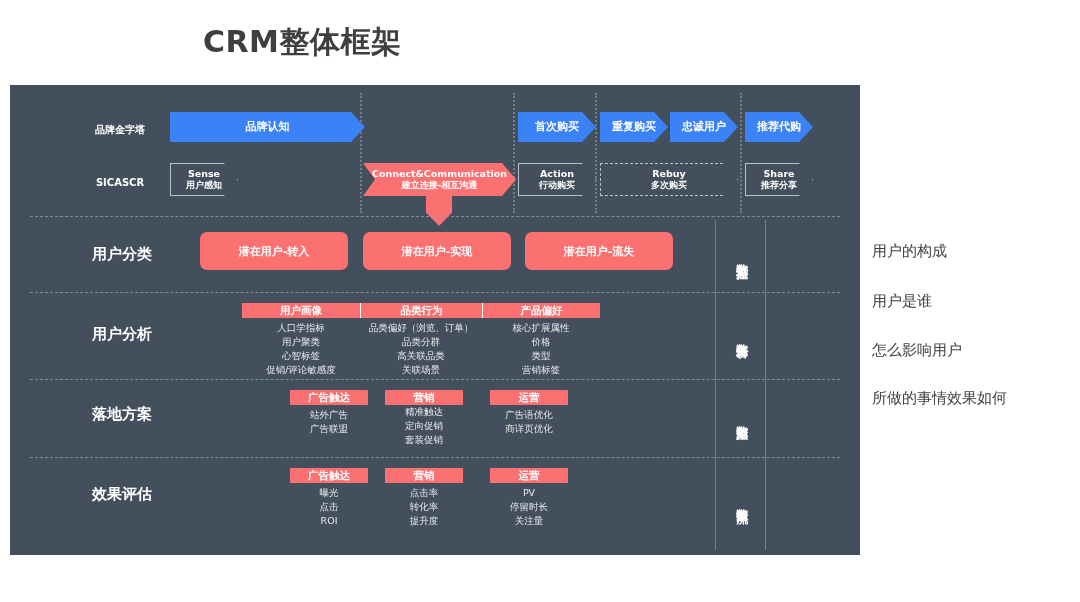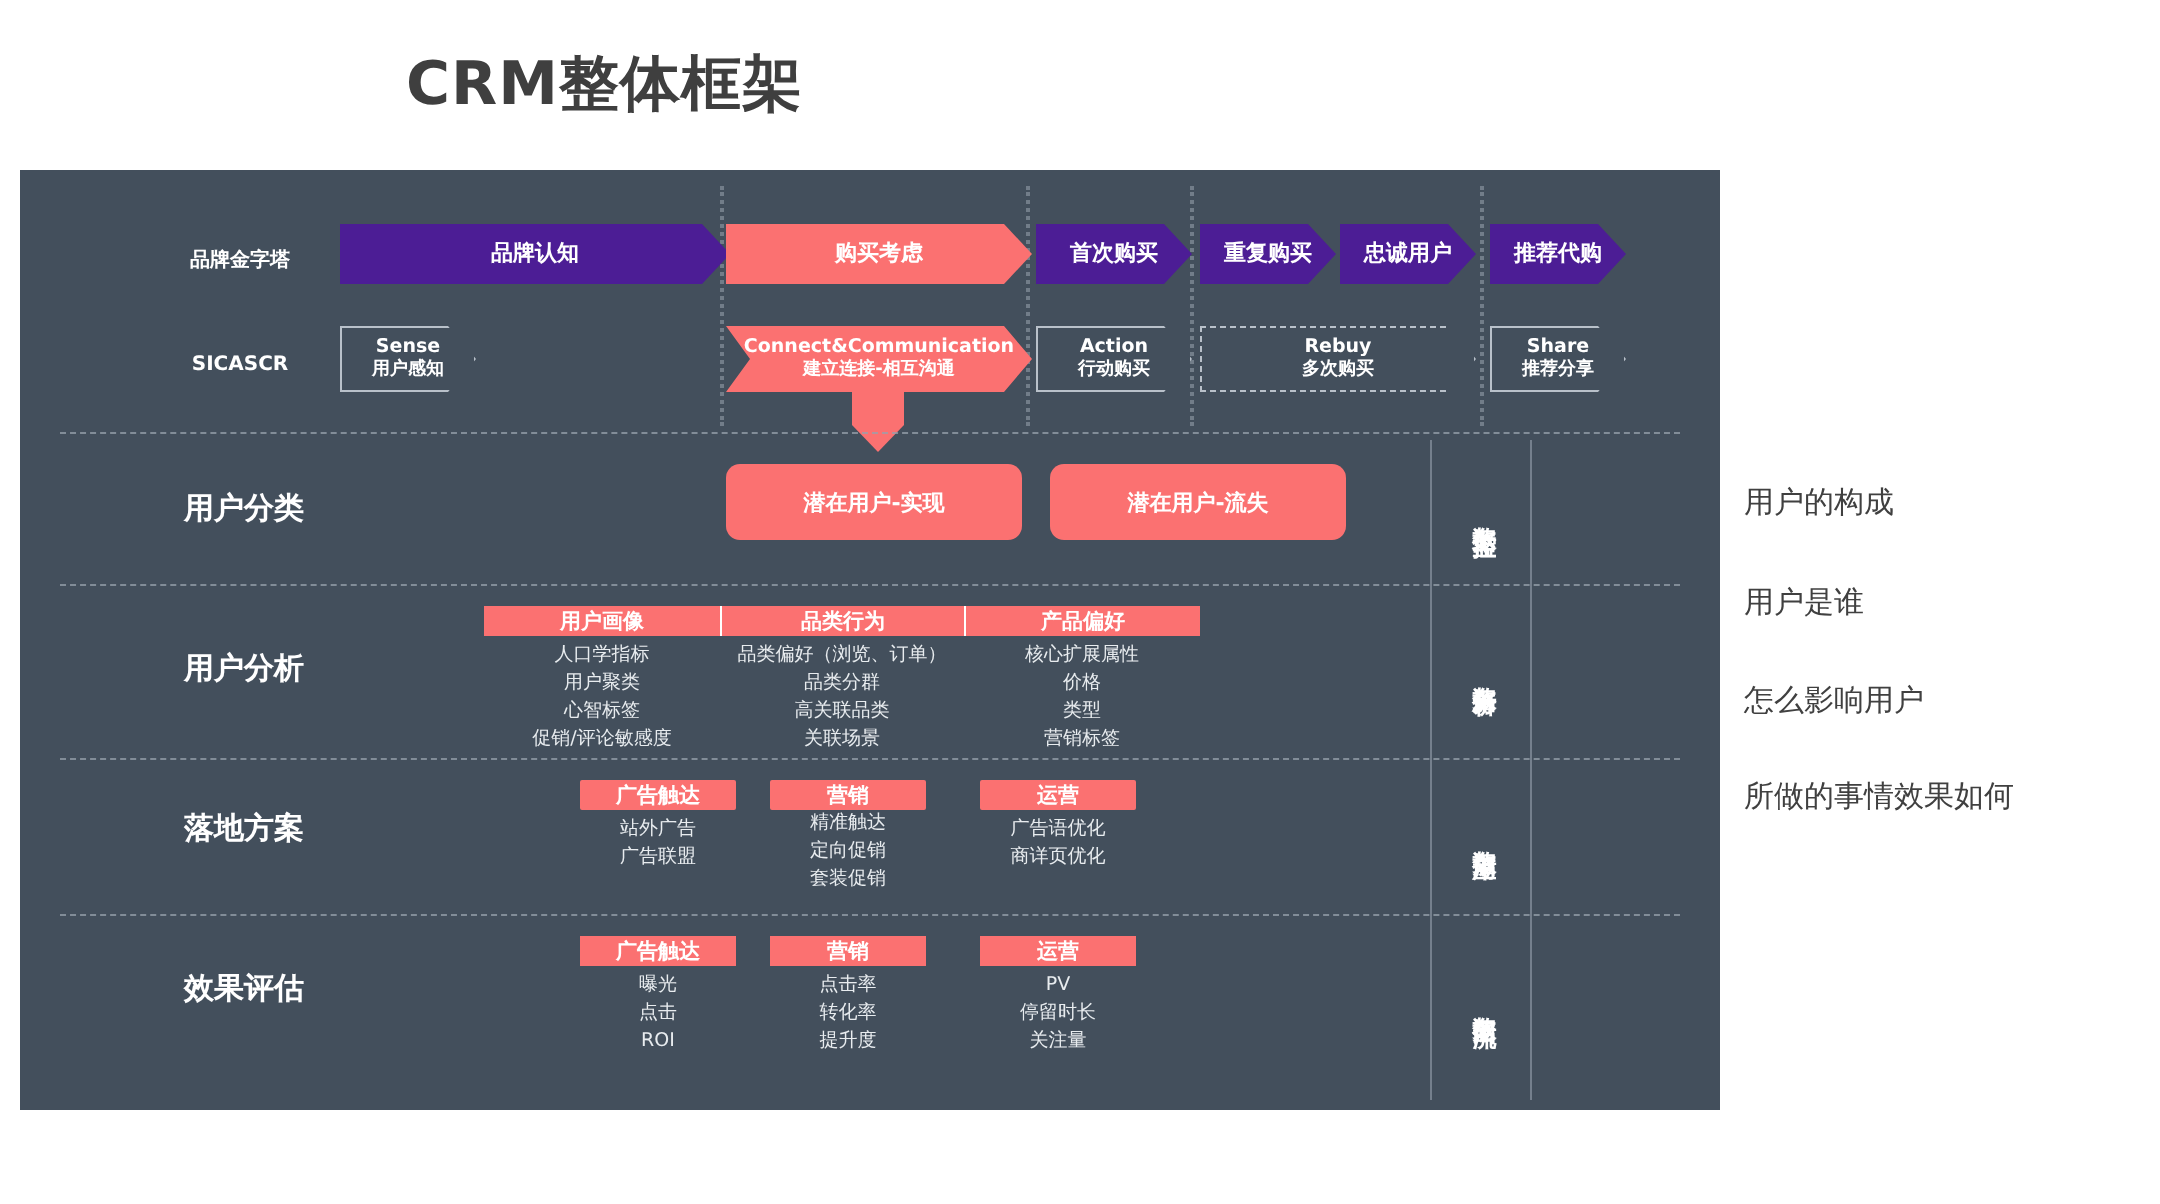--- a/index.html
+++ b/index.html
@@ -36,21 +36,21 @@
   }
   .rowlabel.small{font-size:10px;}
   .rowlabel.big{font-size:15px;}
 
   
   .chev{
     position:absolute;display:flex;align-items:center;justify-content:center;
     color:#ffffff;font-weight:bold;text-align:center;line-height:1.15;
     box-sizing:border-box;
   }
-  .chev.gray{background:#4c1d95;}
+  .chev.gray{background:#3b82f6;}
   .chev.pink{background:#fb7171;}
   .chev.outline{background:transparent;border:1px solid #b9c1ca;color:#ffffff;}
   .chev.outline-dash{background:transparent;border:1px dashed #b9c1ca;color:#ffffff;}
   .chev-solid{clip-path:polygon(0 0, calc(100% - 14px) 0, 100% 50%, calc(100% - 14px) 100%, 0 100%);}
   .chev-notch{clip-path:polygon(0 0, calc(100% - 14px) 0, 100% 50%, calc(100% - 14px) 100%, 0 100%, 12px 50%);}
 
   .pyr-text{font-size:11px;}
   .sic-en{font-size:9.5px;font-weight:bold;text-align:right;}
   .sic-cn{font-size:9px;font-weight:bold;}
 
@@ -104,23 +104,20 @@
     <div class="vsep" style="left:350px;height:120px;"></div>
     <div class="vsep" style="left:503px;height:120px;"></div>
     <div class="vsep" style="left:585px;height:120px;"></div>
     <div class="vsep" style="left:730px;height:120px;"></div>
 
     <div class="rowlabel small" style="left:70px;top:38px;width:80px;">品牌金字塔</div>
 
     <div class="chev gray chev-solid pyr-text" style="left:160px;top:27px;width:195px;height:30px;">
       <span>品牌认知</span>
     </div>
-    <div class="chev pink chev-solid pyr-text" style="left:353px;top:27px;width:153px;height:30px;">
-      <span>购买考虑</span>
-    </div>
     <div class="chev gray chev-solid pyr-text" style="left:508px;top:27px;width:78px;height:30px;">
       <span>首次购买</span>
     </div>
     <div class="chev gray chev-solid pyr-text" style="left:590px;top:27px;width:68px;height:30px;">
       <span>重复购买</span>
     </div>
     <div class="chev gray chev-solid pyr-text" style="left:660px;top:27px;width:68px;height:30px;">
       <span>忠诚用户</span>
     </div>
     <div class="chev gray chev-solid pyr-text" style="left:735px;top:27px;width:68px;height:30px;">
@@ -149,20 +146,23 @@
       <span class="sic-en">Share</span>
       <span class="sic-cn">推荐分享</span>
     </div>
 
     <div class="downarrow" style="left:416px;top:111px;"></div>
 
     <div class="hsep" style="top:131px;"></div>
 
     <div class="rowlabel big" style="left:62px;top:160px;width:100px;">用户分类</div>
 
+    <div class="pill" style="left:190px;top:147px;width:148px;height:38px;">
+      <span>潜在用户-转入</span>
+    </div>
     <div class="pill" style="left:353px;top:147px;width:148px;height:38px;">
       <span>潜在用户-实现</span>
     </div>
     <div class="pill" style="left:515px;top:147px;width:148px;height:38px;">
       <span>潜在用户-流失</span>
     </div>
 
     <div class="hsep" style="top:207px;"></div>
 
     <div class="rowlabel big" style="left:62px;top:240px;width:100px;">用户分析</div>

